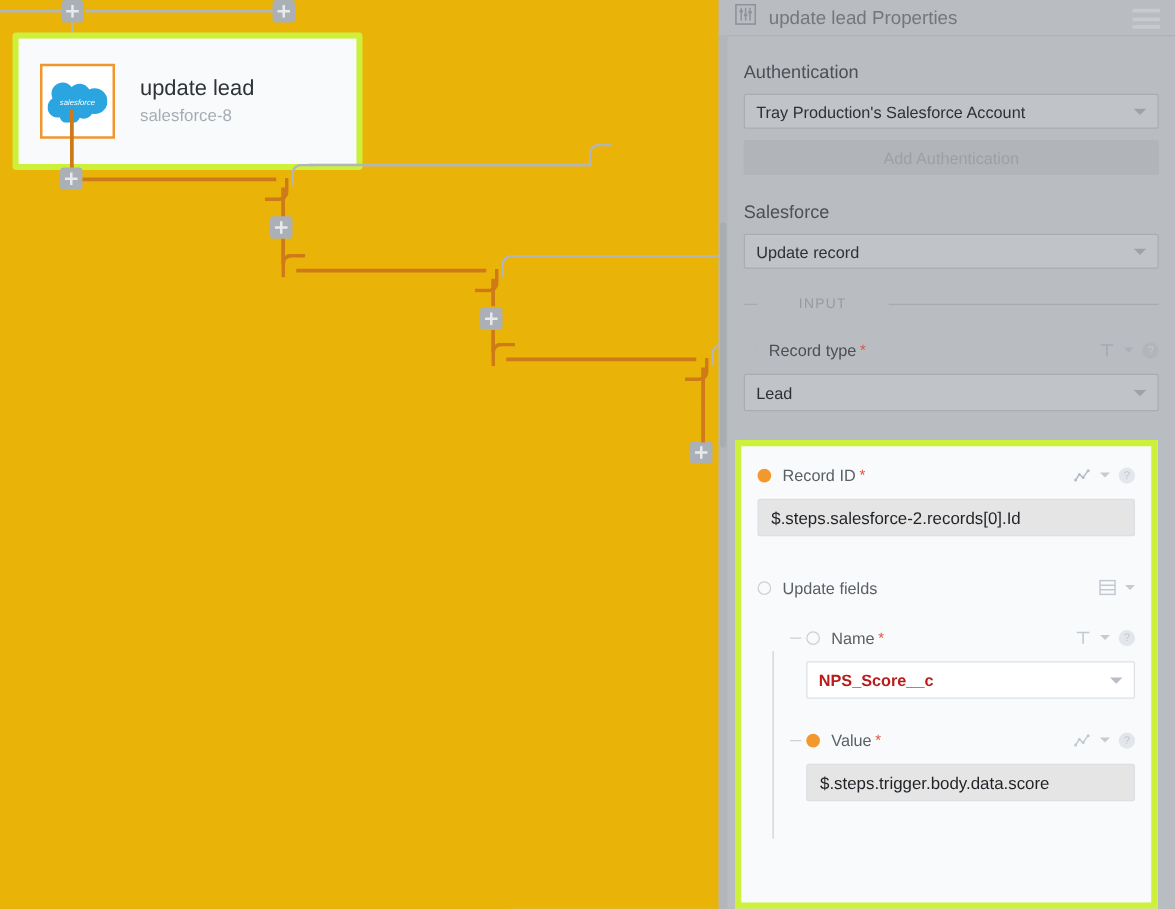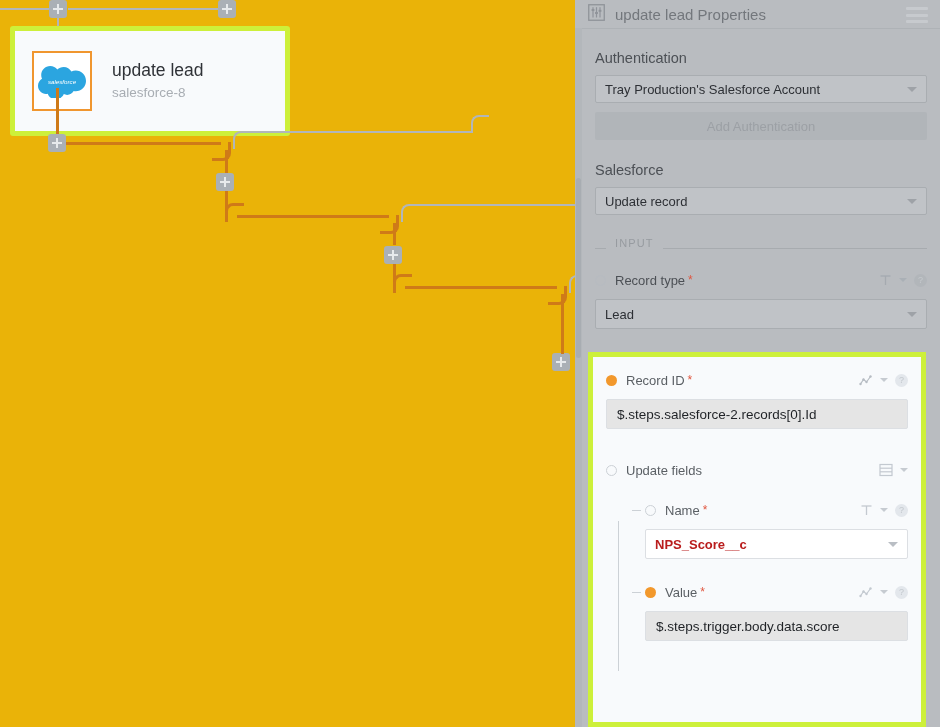--- a/index.html
+++ b/index.html
@@ -87,21 +87,21 @@
   }
   .fld .val{font-size:13px;color:#2d3035;margin-left:9px;flex:1;overflow:hidden;white-space:nowrap;}
   .caret{margin-right:9px;width:0;height:0;border-left:5px solid transparent;border-right:5px solid transparent;border-top:5px solid #9ea2a7;flex:none;}
 
   #add-auth{
     margin:9px 13px 0 13px;height:28px;background:#b1b5b9;border-radius:2px;
     display:flex;align-items:center;justify-content:center;cursor:pointer;
   }
   #add-auth span{font-size:13px;color:#9ca0a5;}
 
-  .divider{display:flex;align-items:flex-end;margin:22px 13px 0 13px;}
+  .divider{display:flex;align-items:center;margin:22px 13px 0 13px;gap:24px;}
   .divider .dash{width:11px;height:1px;background:#a7abaf;}
   .divider .txt{font-size:11px;letter-spacing:1.1px;color:#979ba0;margin:0 9px;}
   .divider .line{flex:1;height:1px;background:#a7abaf;}
 
   .row{display:flex;align-items:center;height:22px;}
   .bullet{width:11px;height:11px;border-radius:50%;box-sizing:border-box;flex:none;}
   .bullet.hollow{border:1.5px solid #b7bbc0;background:transparent;}
   .bullet.hollow.lt{border-color:#ccd1d6;}
   .bullet.filled{background:#f2982c;}
   .lbl{font-size:13px;color:#4c5055;margin-left:9px;}

